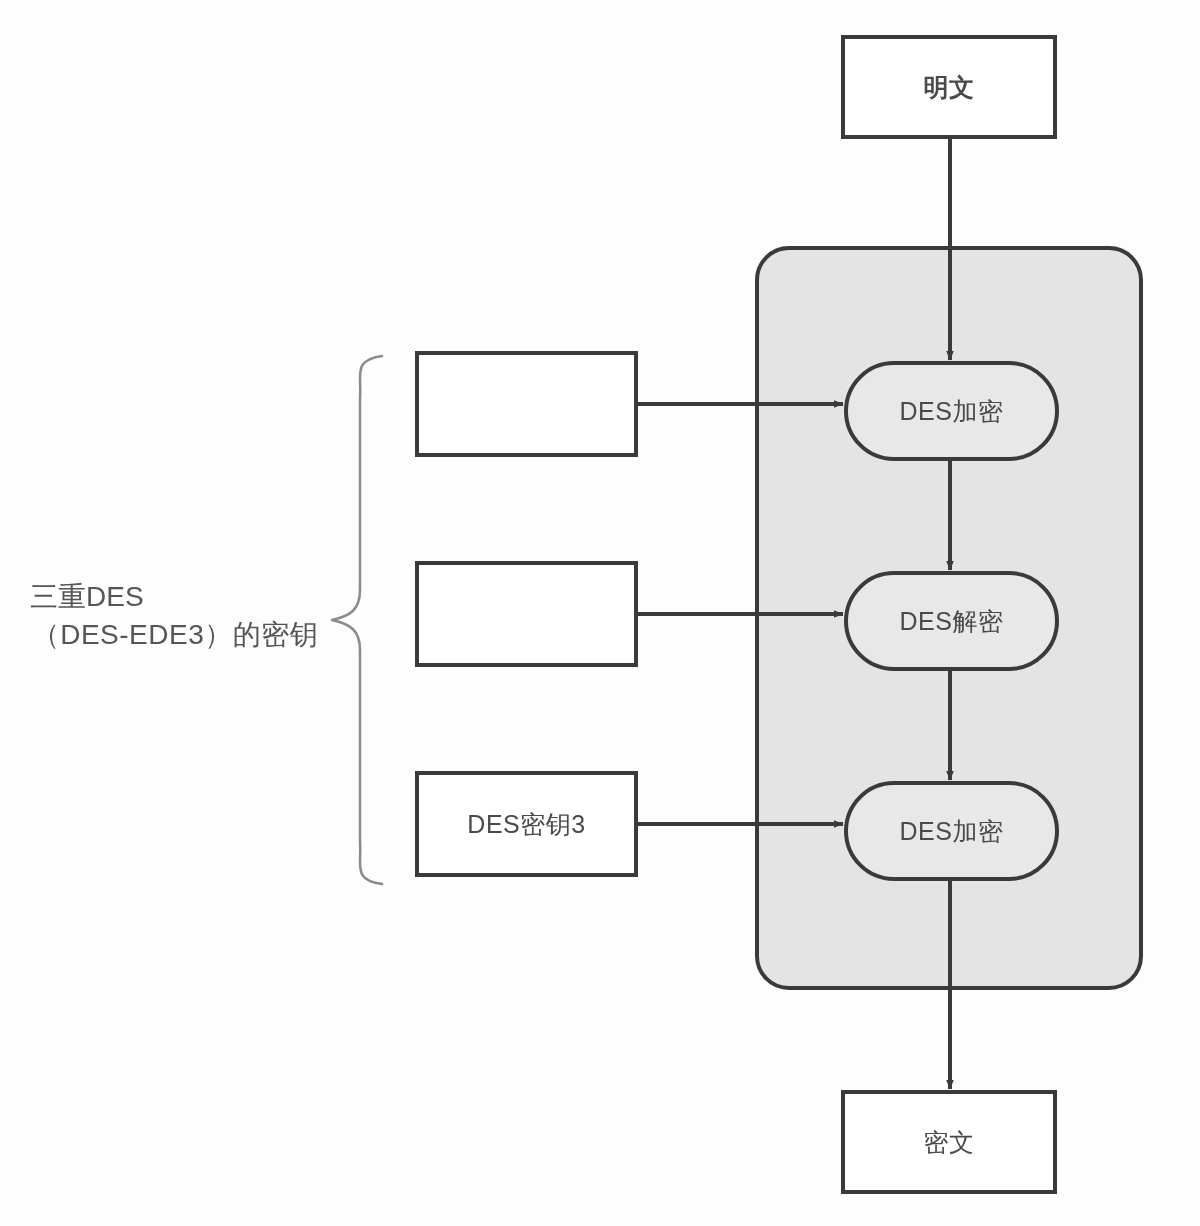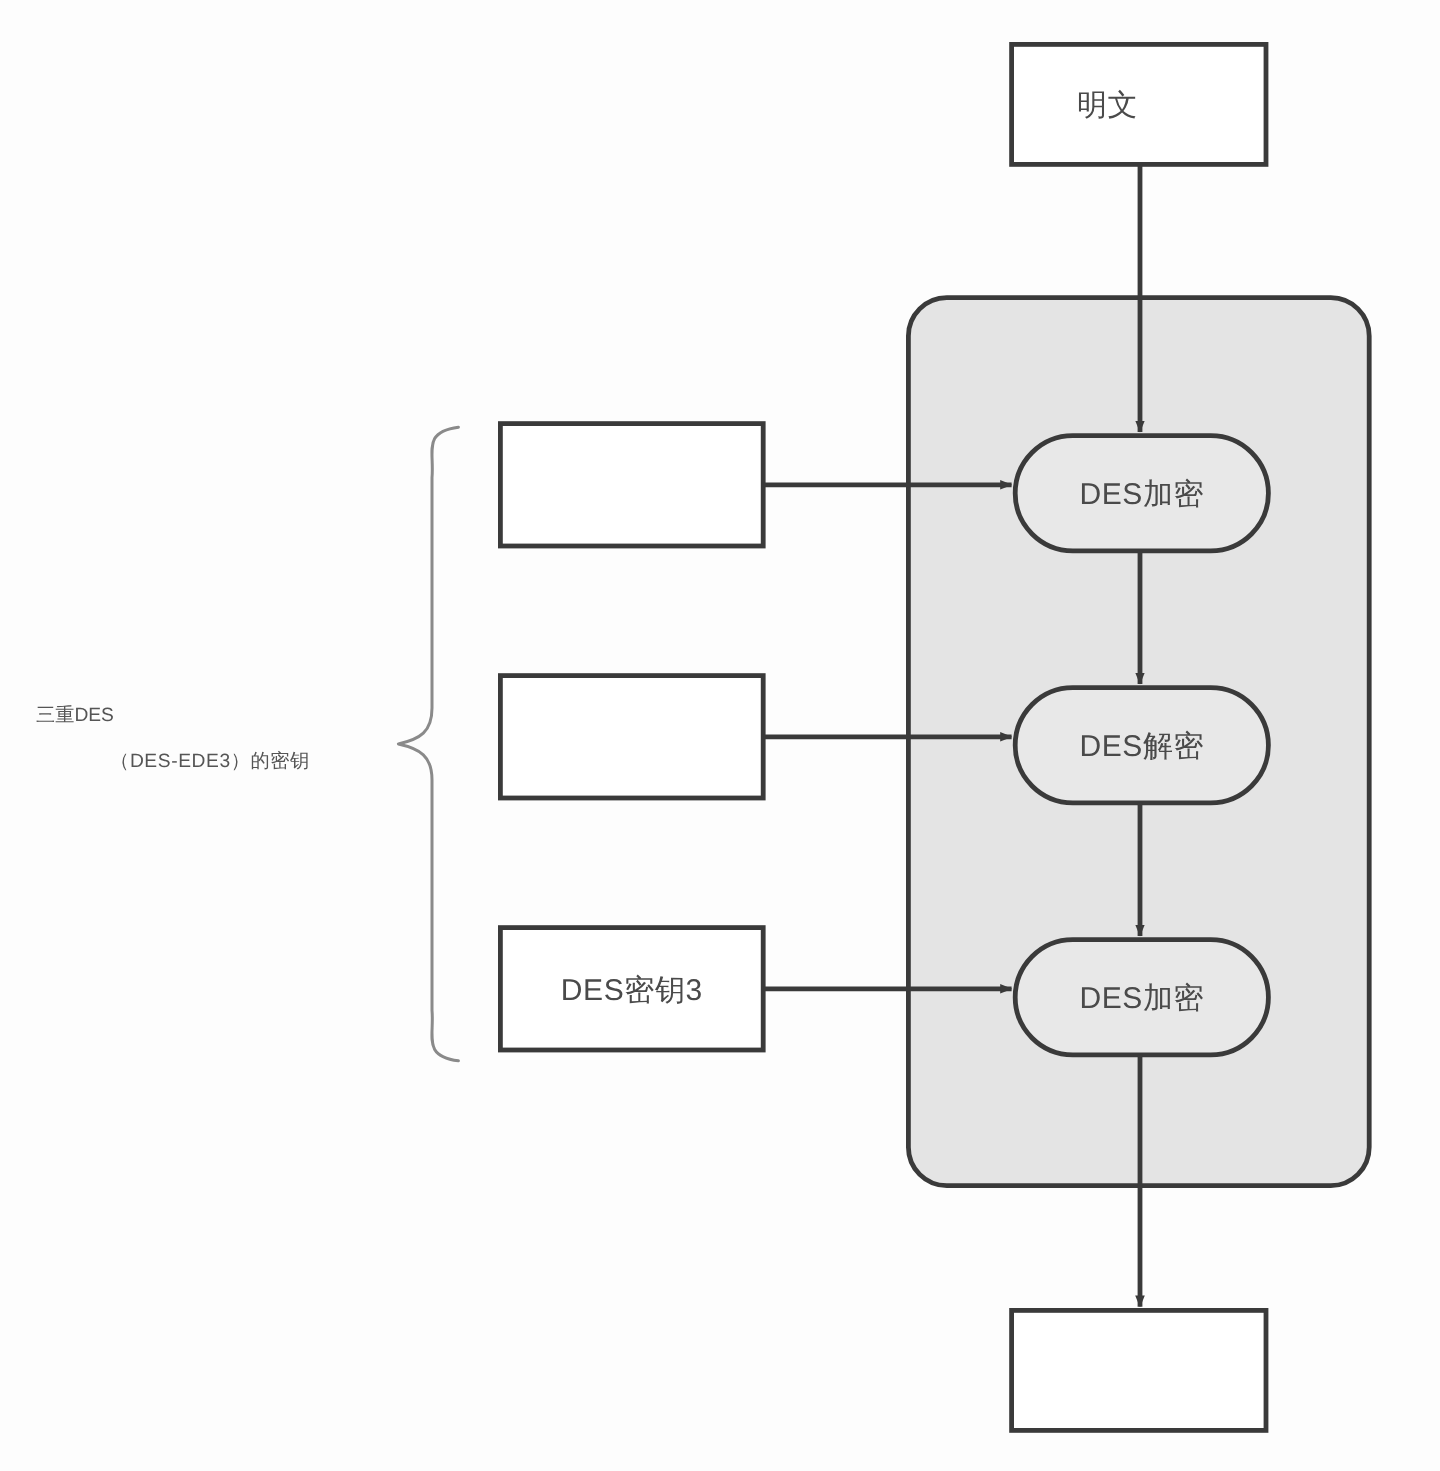--- a/index.html
+++ b/index.html
@@ -32,21 +32,21 @@
     text-align: center;
     color: #4a4a4a;
     font-size: 25px;
     letter-spacing: 0.5px;
     white-space: nowrap;
     pointer-events: none;
   }
   .brace-label {
     position: absolute;
     color: #555555;
-    font-size: 16px;
+    font-size: 28px;
     line-height: 38px;
     text-align: left;
     white-space: nowrap;
   }
   .brace-label .line2 {
     letter-spacing: 0.5px;
     text-align: center;
   }
 </style>
 </head>
@@ -86,22 +86,23 @@
 
     <path d="M 382 356
              C 352 360, 362 376, 360 398
              L 360 590
              C 360 610, 350 616, 332 620
              C 350 624, 360 630, 360 650
              L 360 842
              C 362 864, 352 880, 382 884" fill="none" stroke="#8a8a8a" stroke-width="2.5" stroke-linecap="round" stroke-linejoin="round"></path>
   </svg>
 
-  <div class="node-label" style="left:817px; top:37px; width:212px; height:100px;">明文</div>
+  <div class="node-label" style="left:843px; top:37px; width:212px; height:100px;font-weight:bold;">明文</div>
 
+  <div class="node-label" style="left:843px; top:1092px; width:212px; height:100px;">密文</div>
 
   <div class="node-label" style="left:417px; top:773px; width:219px; height:102px;">DES密钥3</div>
 
   <div class="node-label" style="left:846px; top:363px; width:211px; height:96px;">DES加密</div>
   <div class="node-label" style="left:846px; top:573px; width:211px; height:96px;">DES解密</div>
   <div class="node-label" style="left:846px; top:783px; width:211px; height:96px;">DES加密</div>
 
   <div class="brace-label" style="left:30px; top:578px; width:290px;">
     <div>三重DES</div>
     <div class="line2">（DES-EDE3）的密钥</div>

